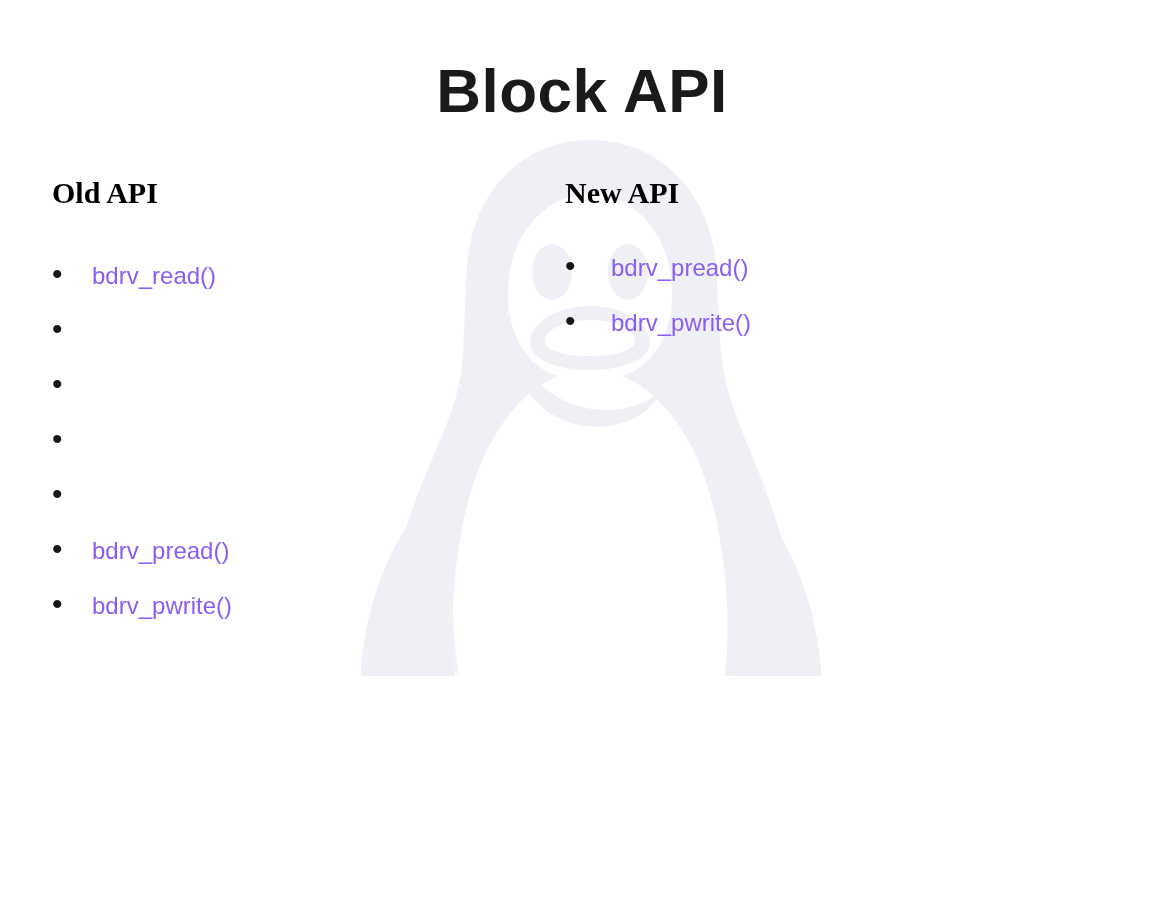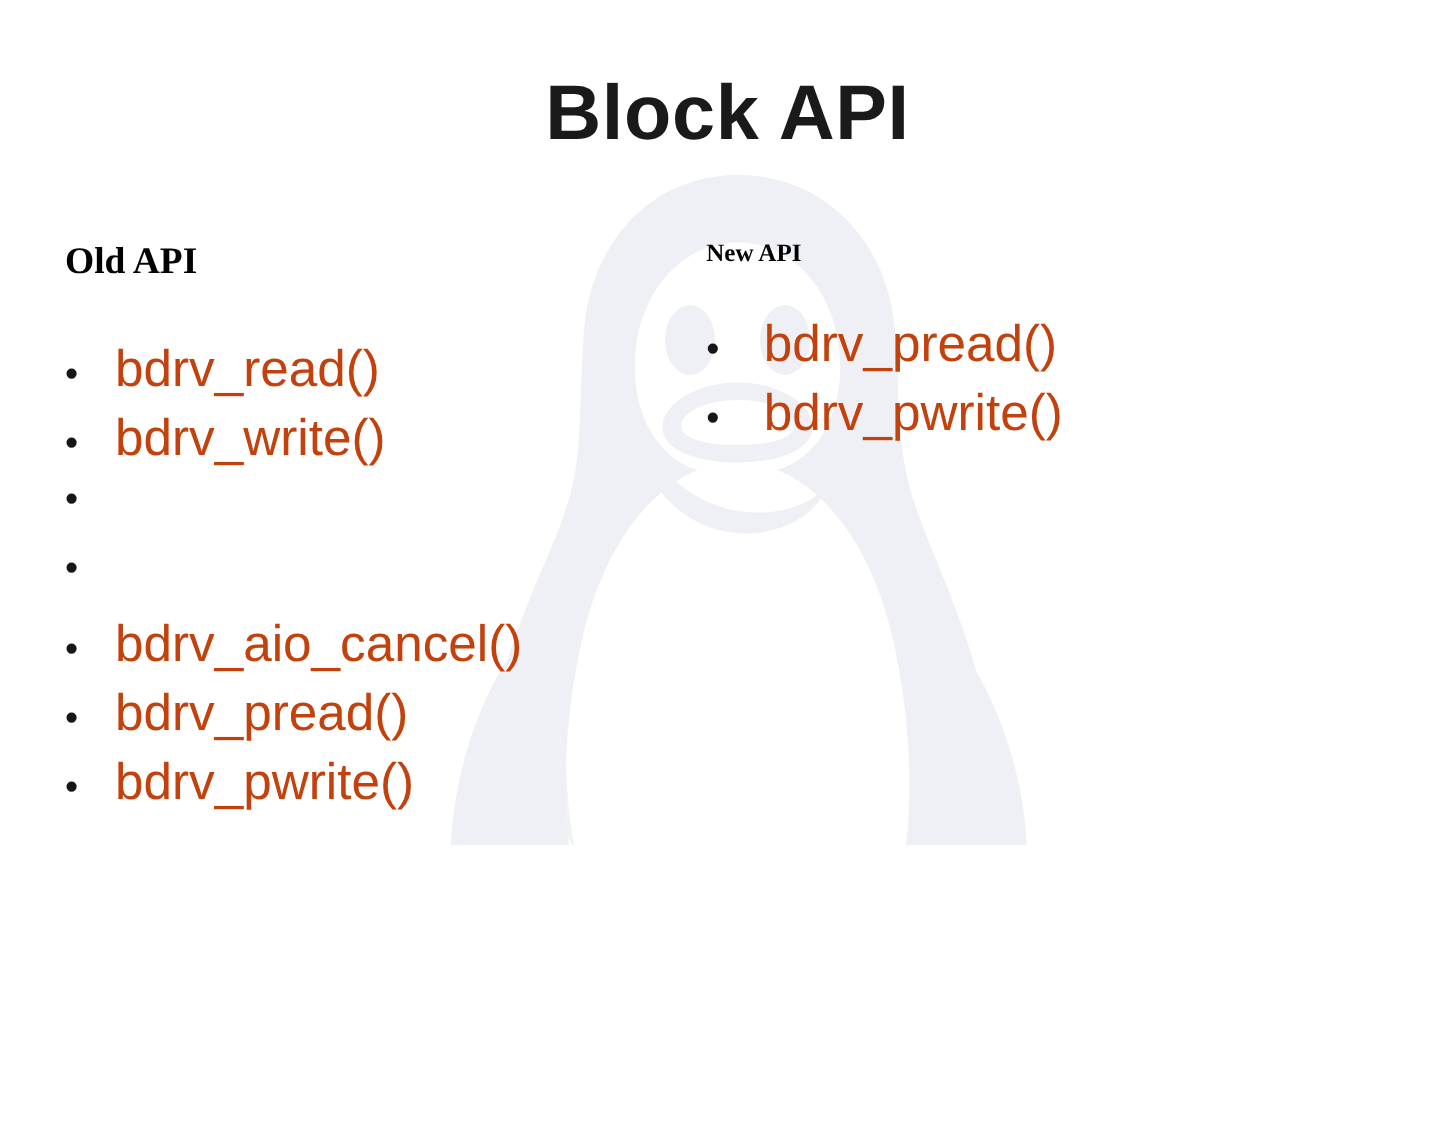--- a/index.html
+++ b/index.html
@@ -43,34 +43,33 @@
     color: #1a1a1a;
     letter-spacing: 0.5px;
     line-height: 1.05;
     z-index: 3;
   }
 
   
   .column {
     position: absolute;
     z-index: 3;
-    margin-top: 16px;
   }
   #col-old { left: 52px;  top: 176px; width: 480px; }
   #col-new { left: 565px; top: 176px; width: 560px; }
 
   .col-head {
     font-family: "Liberation Serif", serif;
     font-weight: bold;
     color: #000000;
     font-size: 30px;
     line-height: 1.15;
     margin: 0 0 0 0;
   }
-  #col-new .col-head { font-size: 20px; }
+  #col-new .col-head { font-size: 30px; }
 
   .bullets {
     list-style: none;
     margin: 0;
     padding: 0;
   }
   #col-old .bullets { margin-top: 48px; }
   #col-new .bullets { margin-top: 40px; }
 
   .bullet-row {
@@ -82,22 +81,22 @@
     flex: 0 0 auto;
     font-size: 30px;
     line-height: 1;
     color: #161616;
     width: 40px;
     text-align: left;
   }
   #col-new .bullet-dot { width: 46px; }
   .bullet-text {
     flex: 1 1 auto;
-    font-size: 41px;
-    color: #c2410c;
+    font-size: 24px;
+    color: #8b5cf6;
     line-height: 1;
     white-space: nowrap;
   }
 
   
   #footer {
     position: absolute;
     left: 0;
     top: 813px;
     width: 1164px;
@@ -226,31 +225,29 @@
 
   <div class="column" id="col-old">
     <div class="col-head">Old API</div>
     <ul class="bullets">
       <li class="bullet-row">
         <span class="bullet-dot">•</span>
         <span class="bullet-text">bdrv_read()</span>
       </li>
       <li class="bullet-row">
         <span class="bullet-dot">•</span>
-        <span class="bullet-text">bdrv_write()</span>
-      </li>
-      <li class="bullet-row">
-        <span class="bullet-dot">•</span>
-      </li>
-      <li class="bullet-row">
-        <span class="bullet-dot">•</span>
-      </li>
-      <li class="bullet-row">
-        <span class="bullet-dot">•</span>
-        <span class="bullet-text">bdrv_aio_cancel()</span>
+      </li>
+      <li class="bullet-row">
+        <span class="bullet-dot">•</span>
+      </li>
+      <li class="bullet-row">
+        <span class="bullet-dot">•</span>
+      </li>
+      <li class="bullet-row">
+        <span class="bullet-dot">•</span>
       </li>
       <li class="bullet-row">
         <span class="bullet-dot">•</span>
         <span class="bullet-text">bdrv_pread()</span>
       </li>
       <li class="bullet-row">
         <span class="bullet-dot">•</span>
         <span class="bullet-text">bdrv_pwrite()</span>
       </li>
     </ul>

